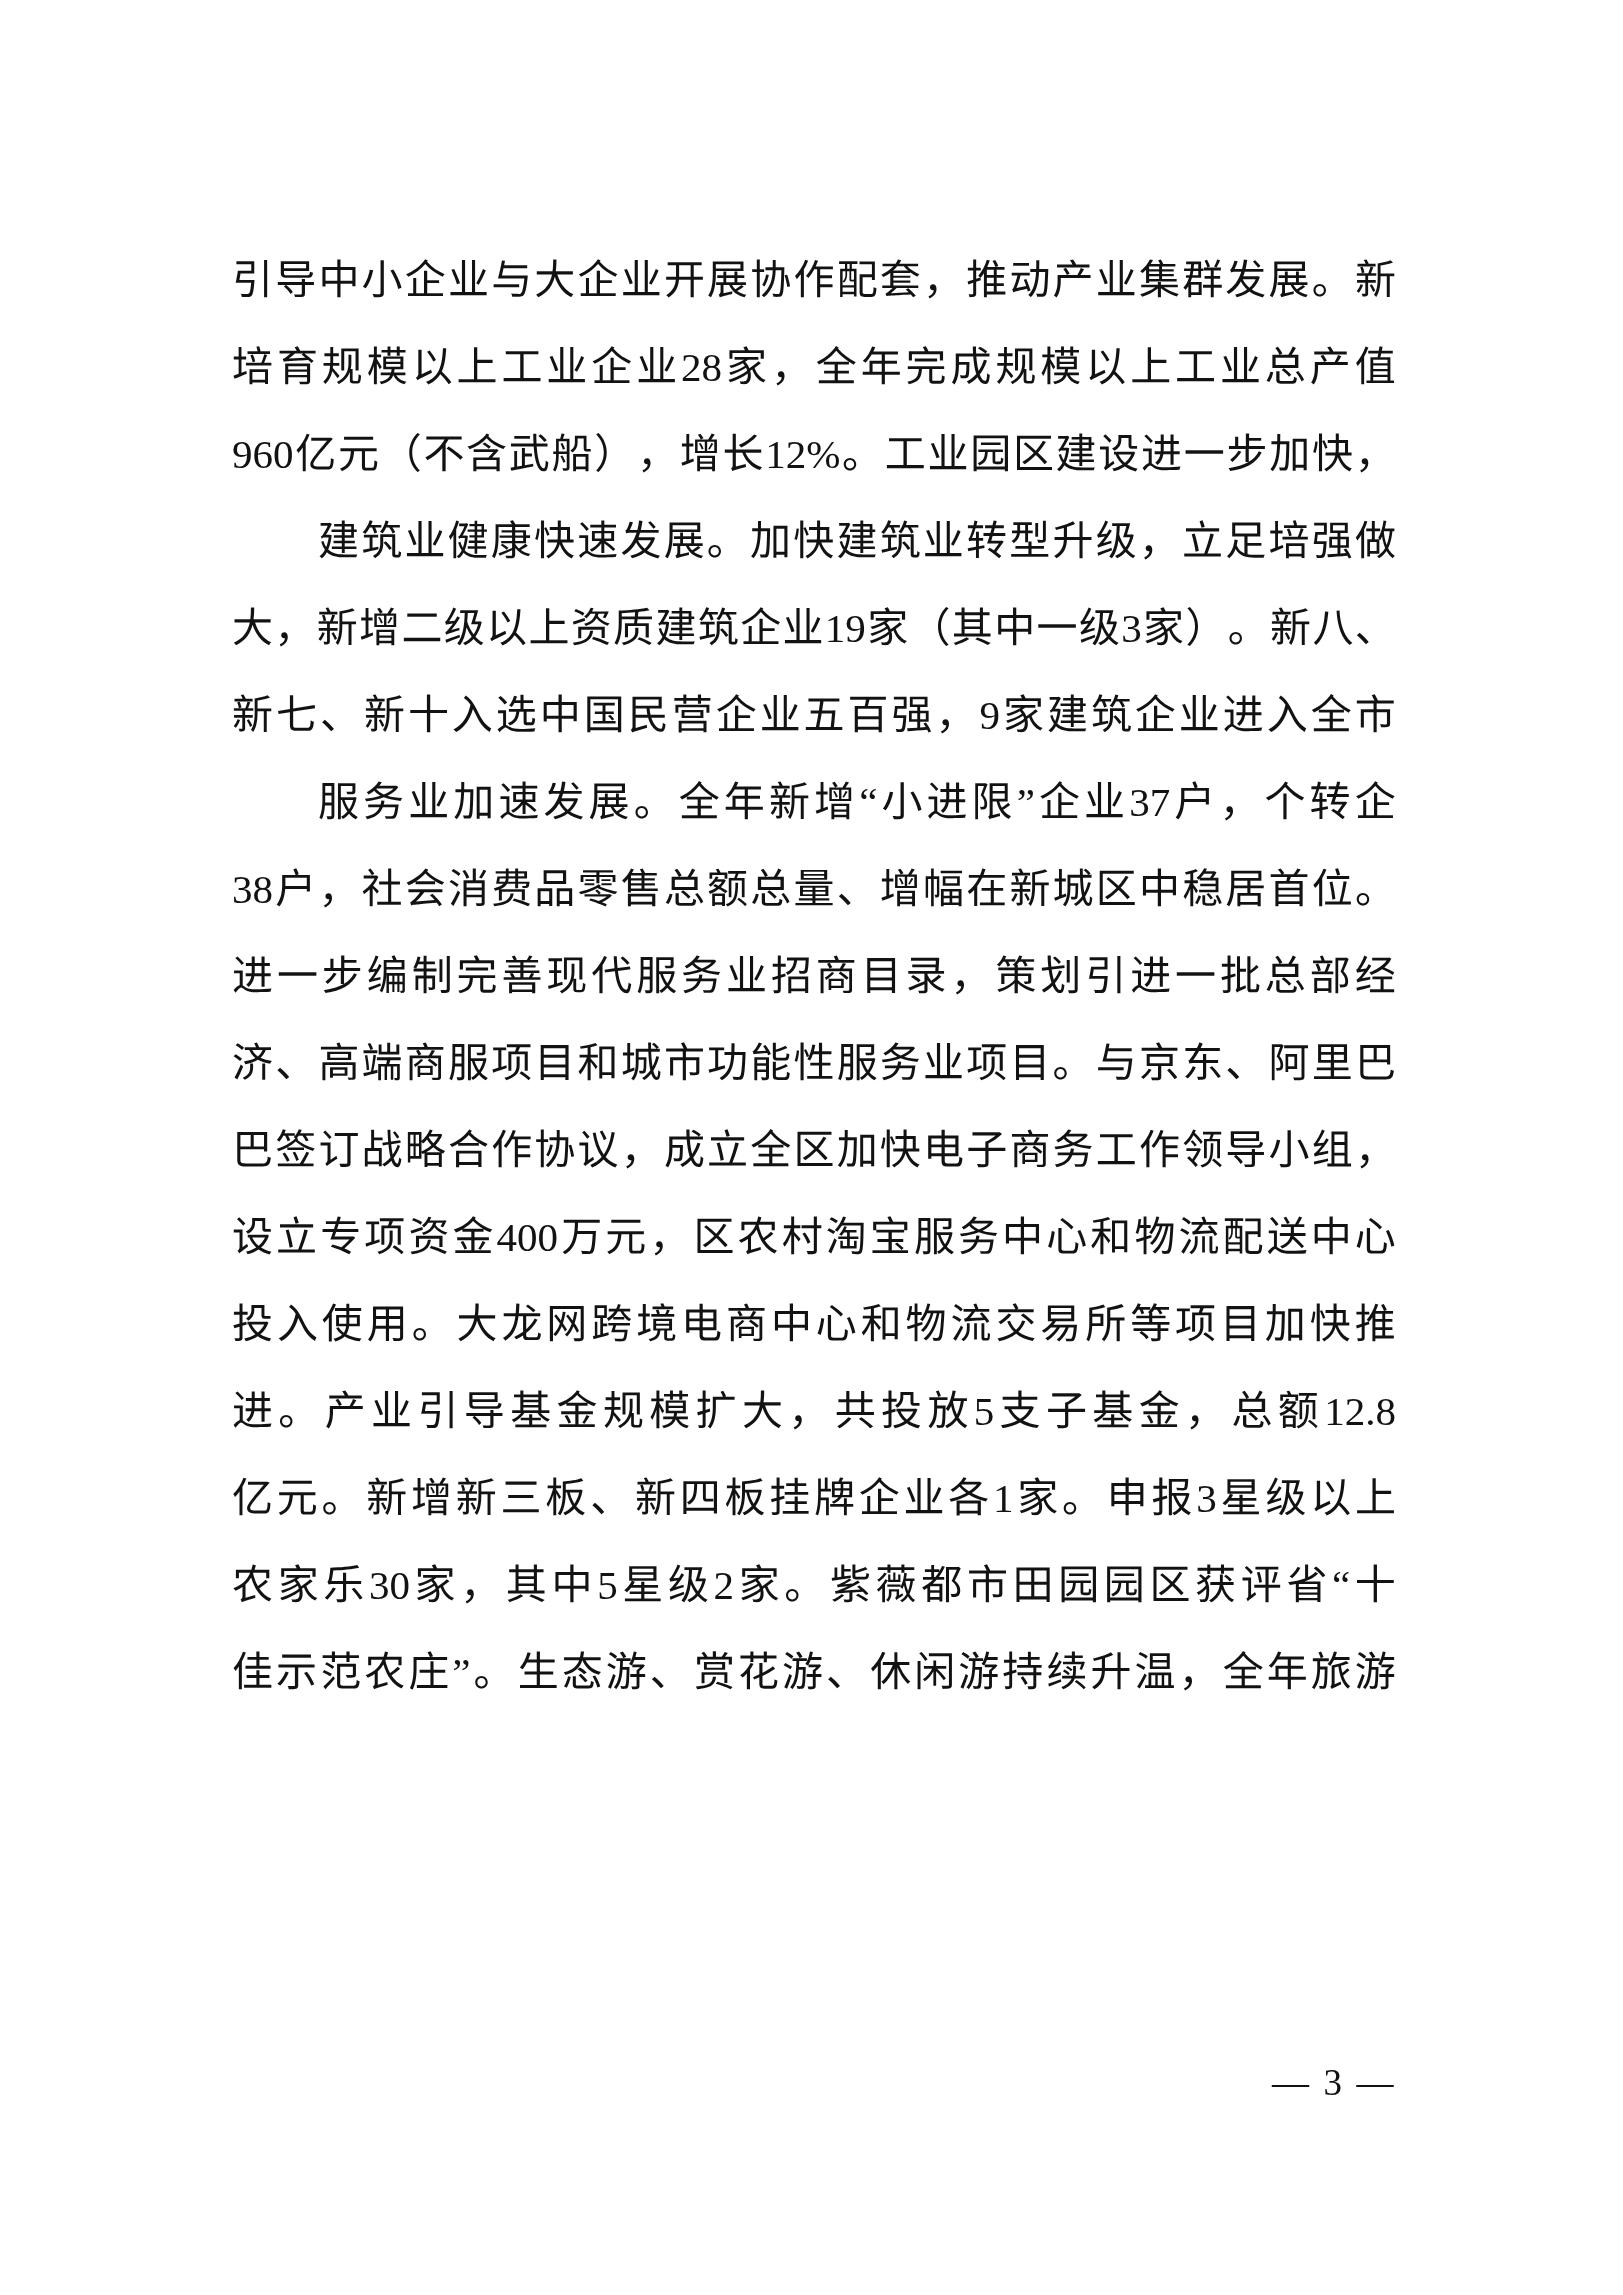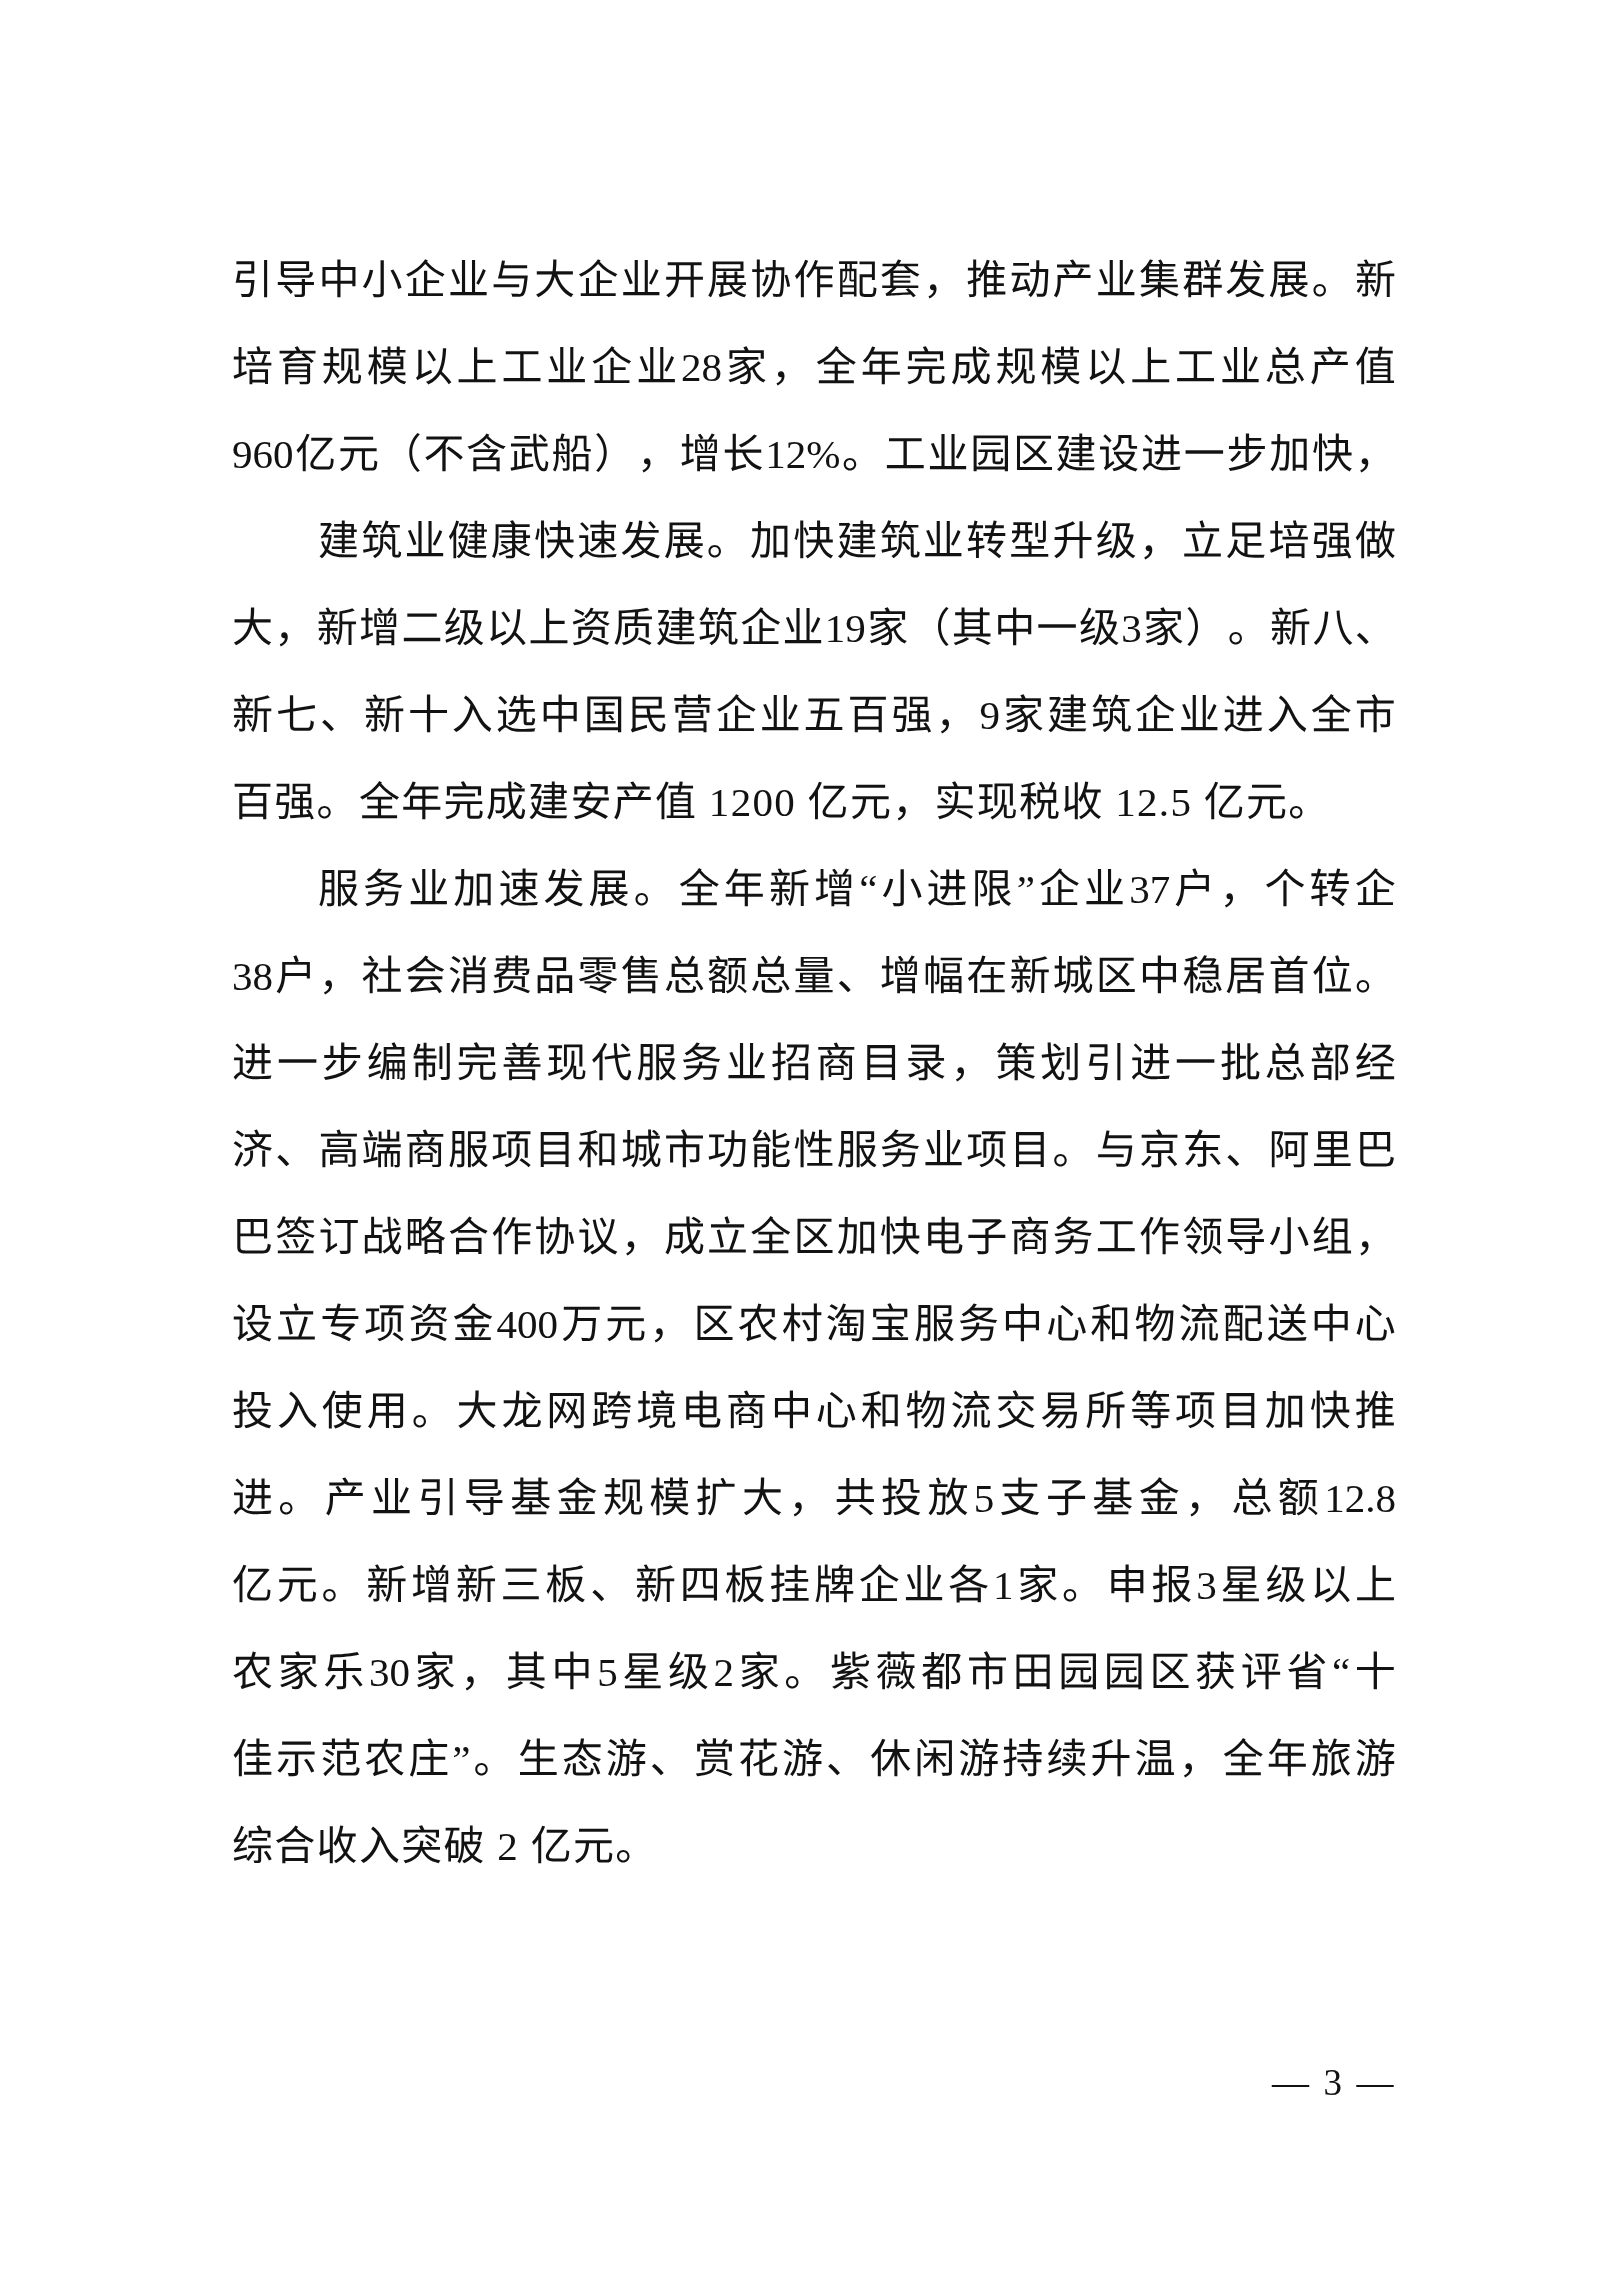--- a/index.html
+++ b/index.html
@@ -229,21 +229,20 @@
         <span>家</span>
         <span>建</span>
         <span>筑</span>
         <span>企</span>
         <span>业</span>
         <span>进</span>
         <span>入</span>
         <span>全</span>
         <span>市</span>
       </div>
-      <div class="line">百强。全年完成建安产值 1200 亿元，实现税收 12.5 亿元。</div>
       <div class="line stretch indent">
         <span>服</span>
         <span>务</span>
         <span>业</span>
         <span>加</span>
         <span>速</span>
         <span>发</span>
         <span>展</span>
         <span>。</span>
         <span>全</span>
@@ -542,17 +541,16 @@
         <span>持</span>
         <span>续</span>
         <span>升</span>
         <span>温</span>
         <span>，</span>
         <span>全</span>
         <span>年</span>
         <span>旅</span>
         <span>游</span>
       </div>
-      <div class="line">综合收入突破 2 亿元。</div>
     </div>
   <div class="footer">— 3 —</div>
 </div>
 
 
 </body></html>

